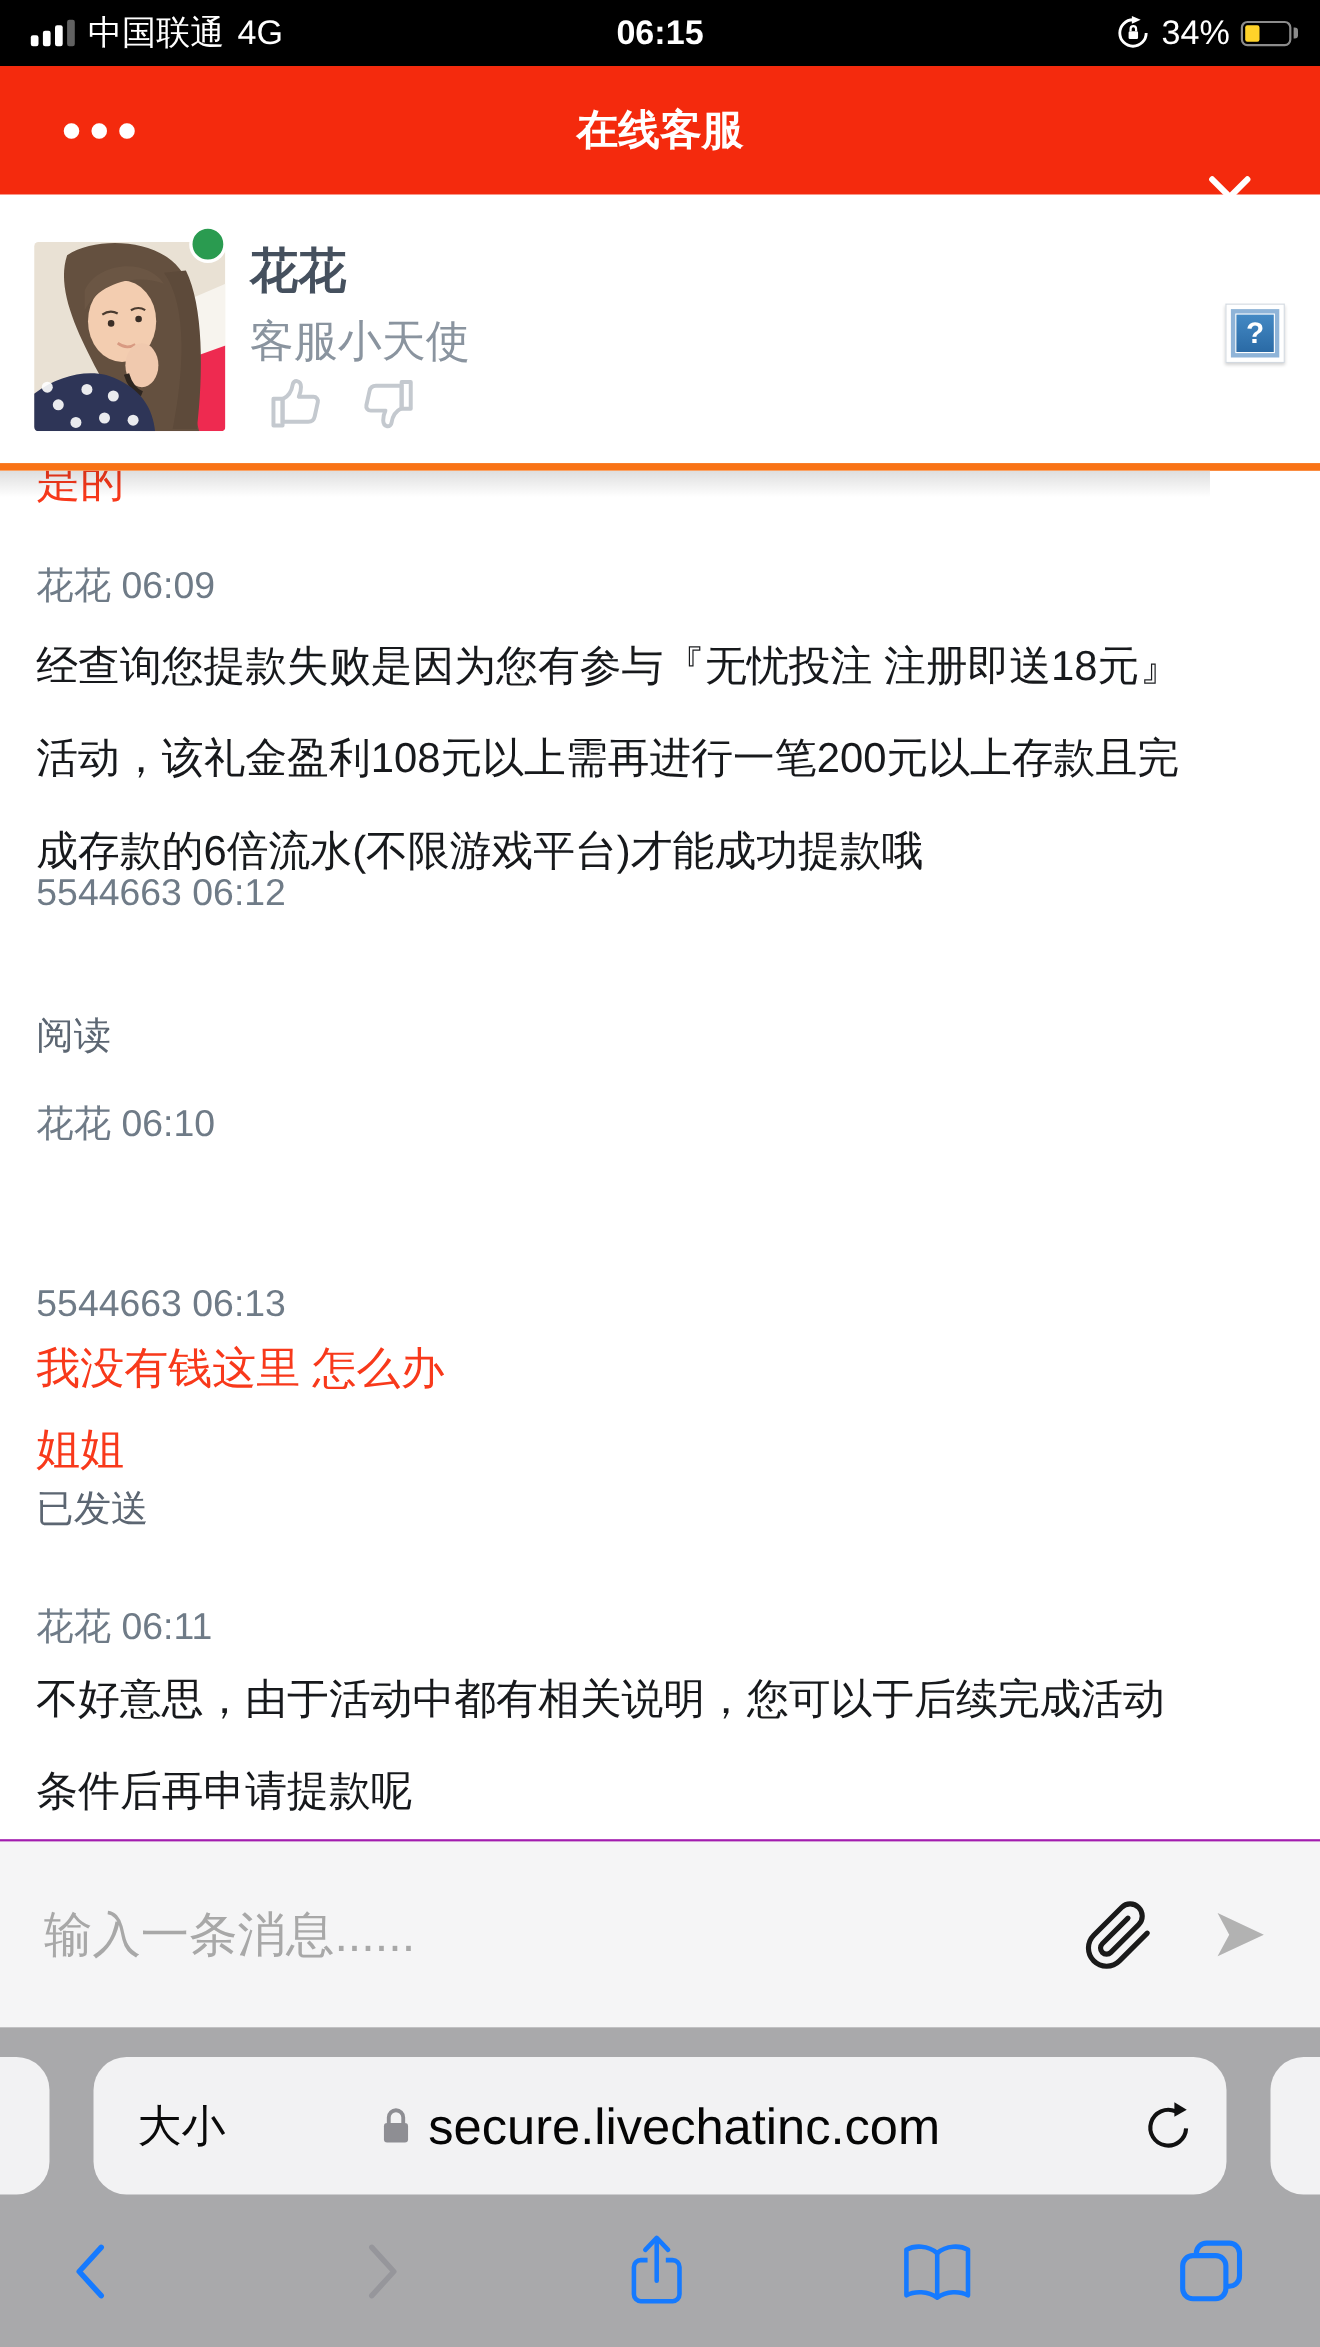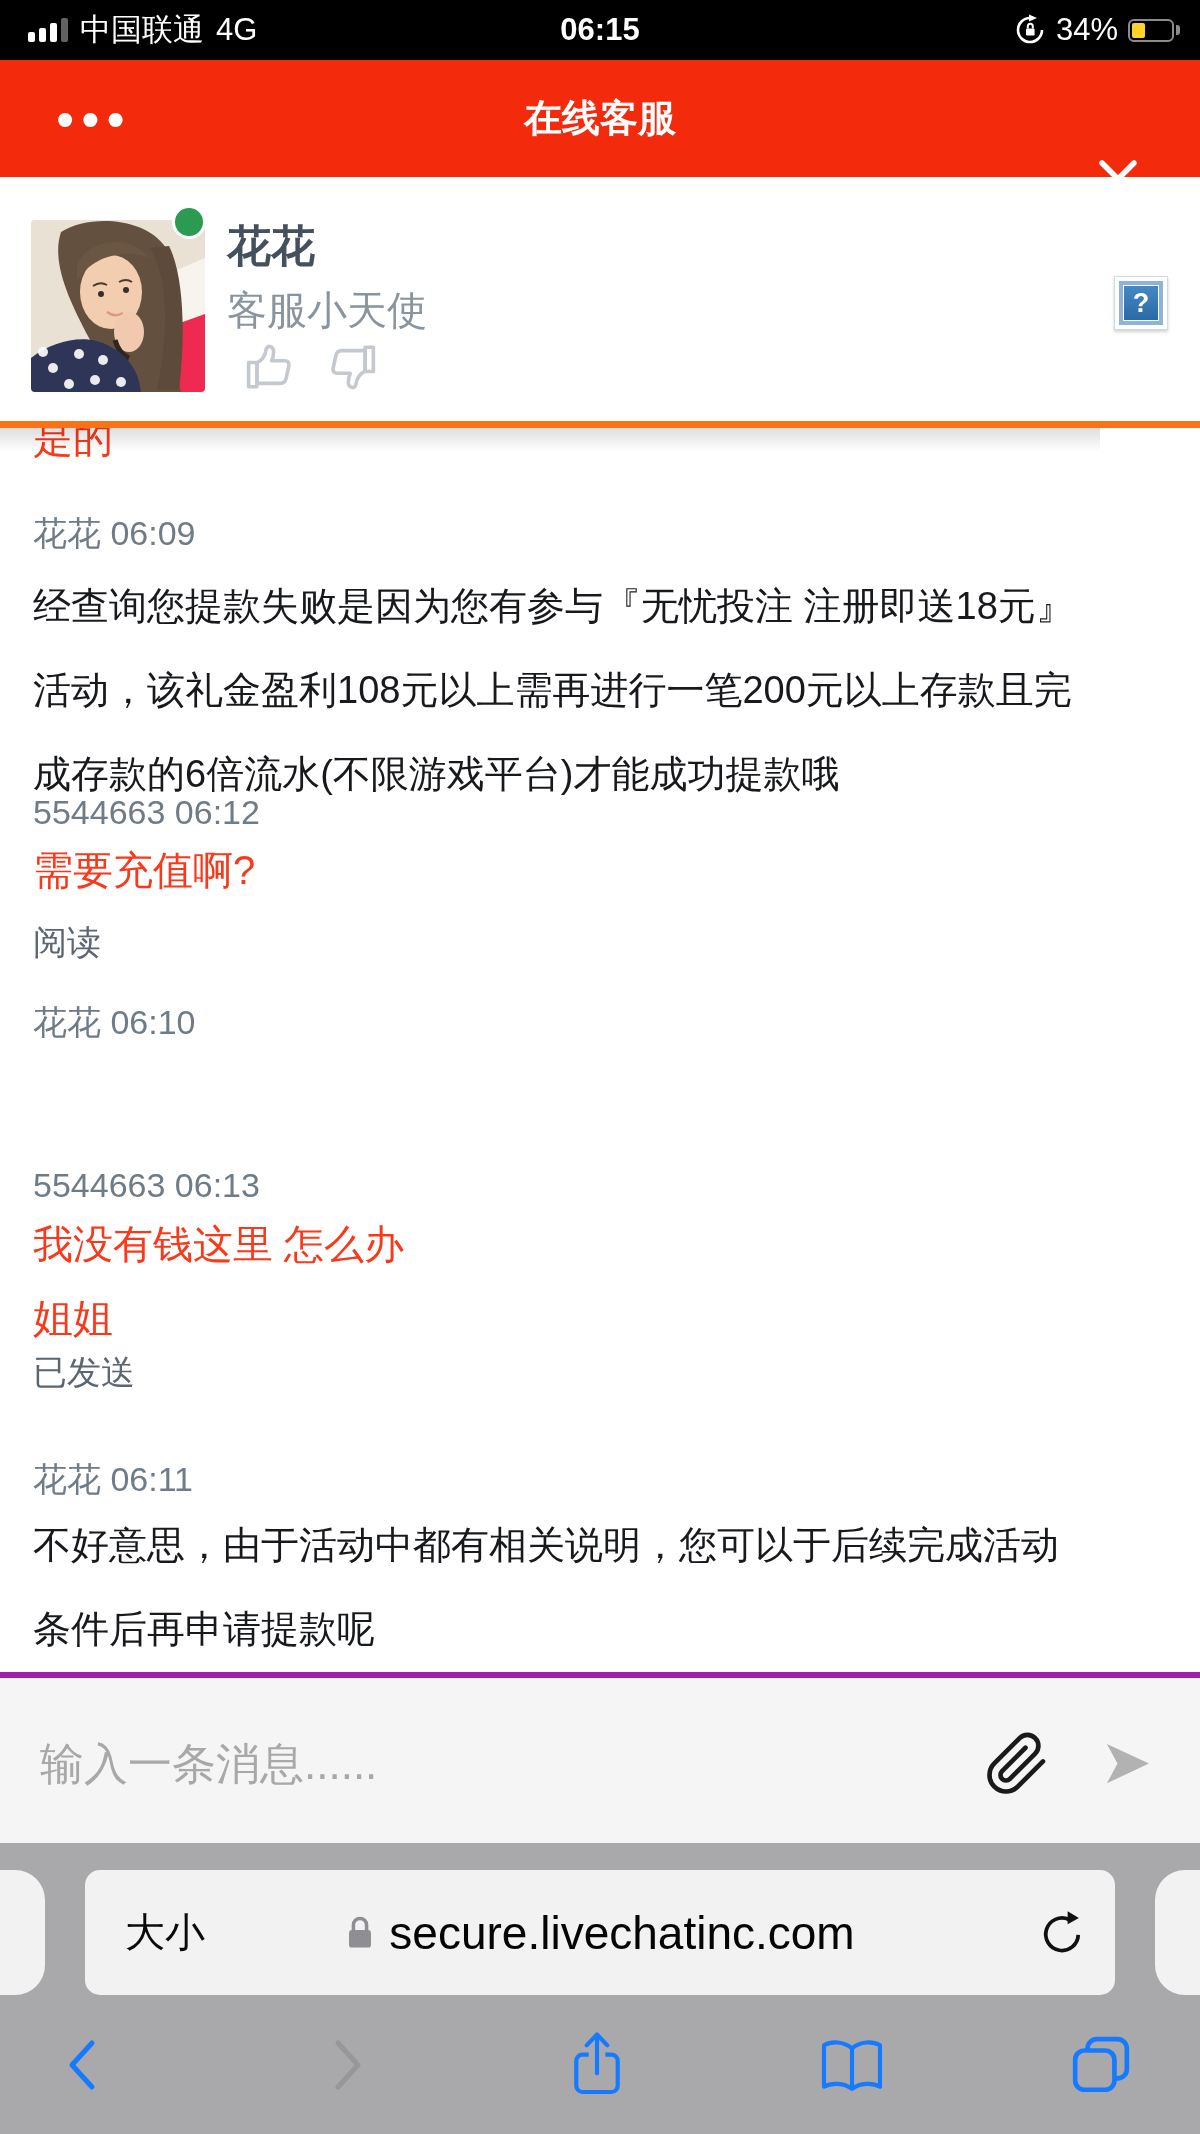--- a/index.html
+++ b/index.html
@@ -41,32 +41,32 @@
 
   
   .chatarea { position:absolute; top:428px; left:0; width:1100px; height:1244px; background:#fff; overflow:hidden; }
   .top-shadow { position:absolute; top:0; left:0; width:100%; height:24px; background:linear-gradient(rgba(0,0,0,.13), rgba(0,0,0,0)); pointer-events:none; z-index:5; }
   .meta { position:absolute; left:33px; font-size:34px; line-height:40px; color:#6f7b87; }
   .msg-black { position:absolute; left:33px; max-width:1060px; font-size:38px; line-height:84px; color:#17191c; }
   .msg-red { position:absolute; left:33px; max-width:1060px; font-size:40px; line-height:48px; color:#f8391b; }
   .msg-status { position:absolute; left:33px; font-size:34px; line-height:40px; color:#5c6672; }
 
   
-  .composer { position:absolute; top:1672px; left:0; width:1200px; height:171px; background:#f5f5f6; border-top:6px solid #a21caf; }
+  .composer { position:absolute; top:1672px; left:0; width:1200px; height:171px; background:#f5f5f6; border-top:2px solid #a21caf; }
   .msg-input { position:absolute; left:40px; top:0; width:860px; height:171px; background:transparent; border:none; outline:none; font-size:44px; color:#333; font-family:"Liberation Sans", sans-serif; }
   .msg-input::placeholder { color:#a8a8a8; }
   .clip-btn { position:absolute; right:150px; top:48px; width:66px; height:76px; cursor:pointer; }
   .send-btn { position:absolute; right:48px; top:38px; font-size:62px; line-height:92px; color:#b2b2b2; cursor:pointer; }
 
   
   .safari { position:absolute; top:1843px; left:0; width:1200px; height:291px; background:#a9a9ab; }
   .pill { position:absolute; top:27px; height:125px; background:#f2f2f3; border-radius:30px; }
   .pill.partial-l { left:-40px; width:85px; }
   .pill.partial-r { left:1155px; width:85px; }
-  .urlpill { left:85px; width:1030px; cursor:pointer;border-radius:15px; }
+  .urlpill { left:85px; width:1030px; cursor:pointer; }
   .textsize { position:absolute; left:40px; top:0; height:125px; display:flex; align-items:center; font-size:40px; color:#0a0a0a; }
   .urlwrap { position:absolute; left:0; right:0; top:0; height:125px; display:flex; align-items:center; justify-content:center; gap:14px; }
   .url-label { font-size:46px; color:#050505; }
   .reload { position:absolute; right:28px; top:38px; width:50px; height:50px; cursor:pointer; }
   .toolbar-icon { position:absolute; cursor:pointer; }
 
   svg { display:block; }
 </style>
 </head>
 <body>
@@ -157,21 +157,20 @@
 
   <div class="chatarea">
     <div class="top-shadow"></div>
 
     <div class="msg-red" style="top:-14px;">是的</div>
 
     <div class="meta" style="top:85px;">花花 06:09</div>
     <div class="msg-black" style="top:136px;">经查询您提款失败是因为您有参与『无忧投注 注册即送18元』活动，该礼金盈利108元以上需再进行一笔200元以上存款且完成存款的6倍流水(不限游戏平台)才能成功提款哦</div>
 
     <div class="meta" style="top:364px;">5544663 06:12</div>
-    <div class="msg-red" style="top:418px;">需要充值啊?</div>
     <div class="msg-status" style="top:494px;">阅读</div>
 
     <div class="meta" style="top:574px;">花花 06:10</div>
 
     <div class="meta" style="top:737px;">5544663 06:13</div>
     <div class="msg-red" style="top:792px;">我没有钱这里 怎么办</div>
     <div class="msg-red" style="top:866px;">姐姐</div>
     <div class="msg-status" style="top:924px;">已发送</div>
 
     <div class="meta" style="top:1031px;">花花 06:11</div>

